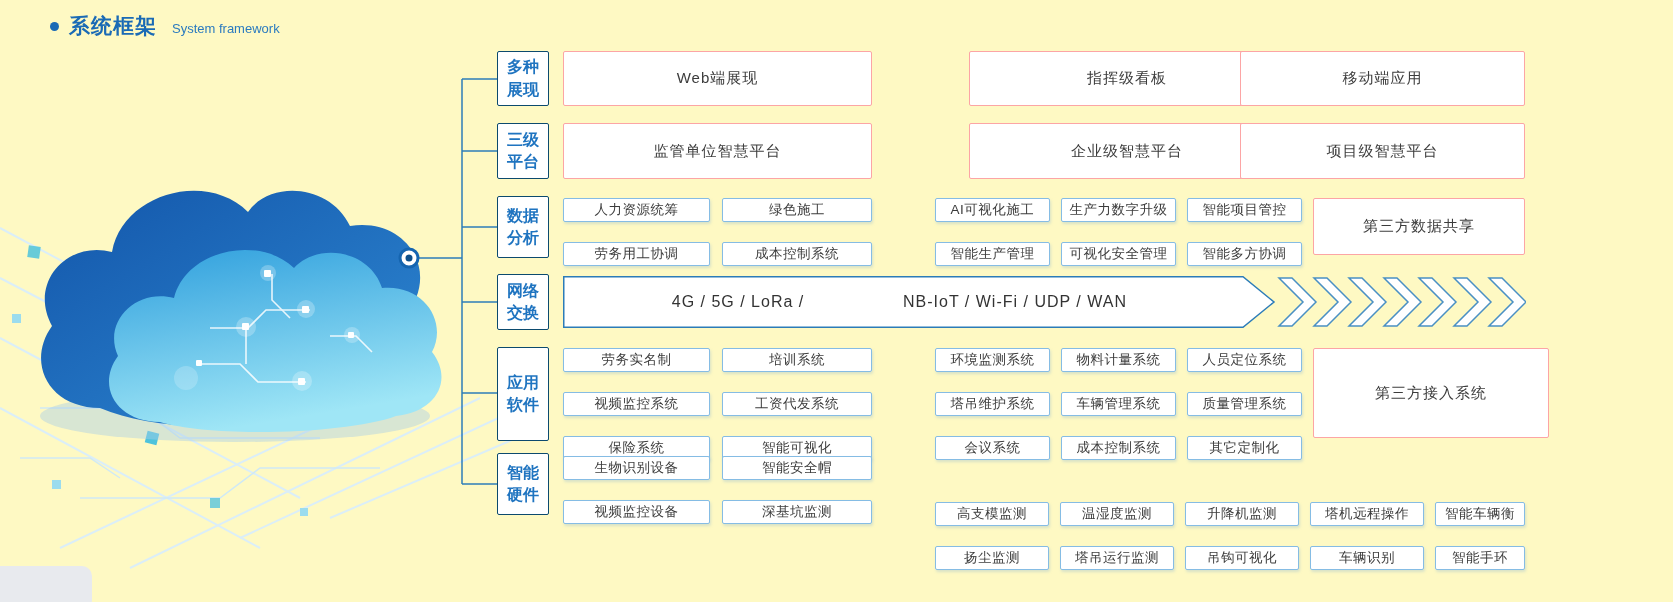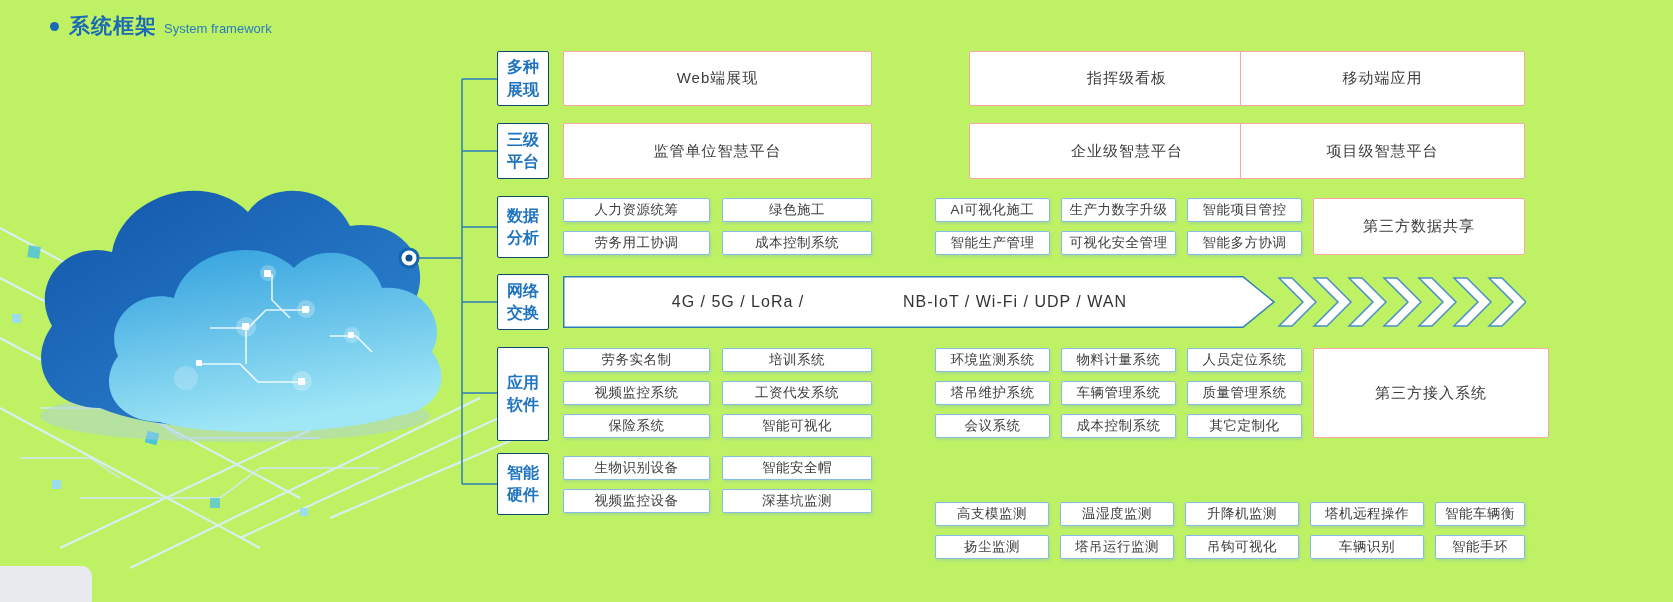--- a/index.html
+++ b/index.html
@@ -1,38 +1,38 @@
 <!DOCTYPE html>
 <html><head>
 <meta charset="utf-8">
 <style>
   html,body{margin:0;padding:0;background:#fff;}
-  .canvas{position:relative;width:1673px;height:602px;background:#bef264;overflow:hidden;
+  .canvas{position:relative;width:1673px;height:602px;background:#fef9c3;overflow:hidden;
           font-family:"Liberation Sans", sans-serif;}
   
   .title{position:absolute;left:50px;top:12px;display:flex;align-items:baseline;}
   .bullet{width:9px;height:9px;border-radius:50%;background:#1a6ab5;align-self:center;margin-right:10px;}
   .t-zh{font-size:21px;font-weight:700;color:#1a6ab5;letter-spacing:1px;}
-  .t-en{font-size:13px;color:#2b7bbf;margin-left:7px;}
+  .t-en{font-size:13px;color:#2b7bbf;margin-left:15px;}
   
   .lblbox{position:absolute;left:497px;width:52px;border:1px solid #0c4a6e;background:#fff;
           color:#1f74c0;display:flex;align-items:center;justify-content:center;text-align:center;
           font-size:16px;font-weight:600;line-height:1.4;padding:0 8px;box-sizing:border-box;border-radius:2px;}
   .lb1{top:51px;height:55px}.lb2{top:123px;height:56px}.lb3{top:196px;height:62px}
   .lb4{top:274px;height:56px}.lb5{top:347px;height:94px}.lb6{top:453px;height:62px}
   
   .bigbox{position:absolute;border:1px solid #fca5a5;background:#fff;display:flex;align-items:center;
           justify-content:center;font-size:15px;color:#3c3c3c;box-sizing:border-box;border-radius:2px;
           letter-spacing:1px;text-align:center;}
   .r1{top:51px;height:55px}.r2{top:123px;height:56px}
   .b1{left:563px;width:309px}.b2{left:969px;width:316px}.b3{left:1240px;width:285px}
   .bb-r3{left:1313px;top:198px;width:212px;height:57px}
   .bb-r5{left:1313px;top:348px;width:236px;height:90px}
   
-  .grid{position:absolute;display:grid;row-gap:9px;}
+  .grid{position:absolute;display:grid;row-gap:20px;}
   .g-left{left:563px;width:309px;grid-template-columns:147px 150px;column-gap:12px;}
   .g-mid{left:935px;width:367px;grid-template-columns:115px 115px 115px;column-gap:11px;}
   .g-wide{left:935px;width:590px;grid-template-columns:114px 114px 114px 114px 90px;column-gap:11px;margin-top:46px;}
   .g3{top:198px}.g5{top:348px}.g6{top:456px}
   .smallbox{height:24px;border:1px solid #85bce4;background:#fff;display:flex;align-items:center;
             justify-content:center;font-size:13.5px;color:#3c3c3c;box-sizing:border-box;border-radius:2px;
             box-shadow:1px 2px 3px rgba(120,170,215,.28);letter-spacing:.5px;white-space:nowrap;}
   
   .netsvg{position:absolute;left:563px;top:276px;}
   .nt{position:absolute;top:276px;height:52px;line-height:52px;font-size:16px;color:#333;

